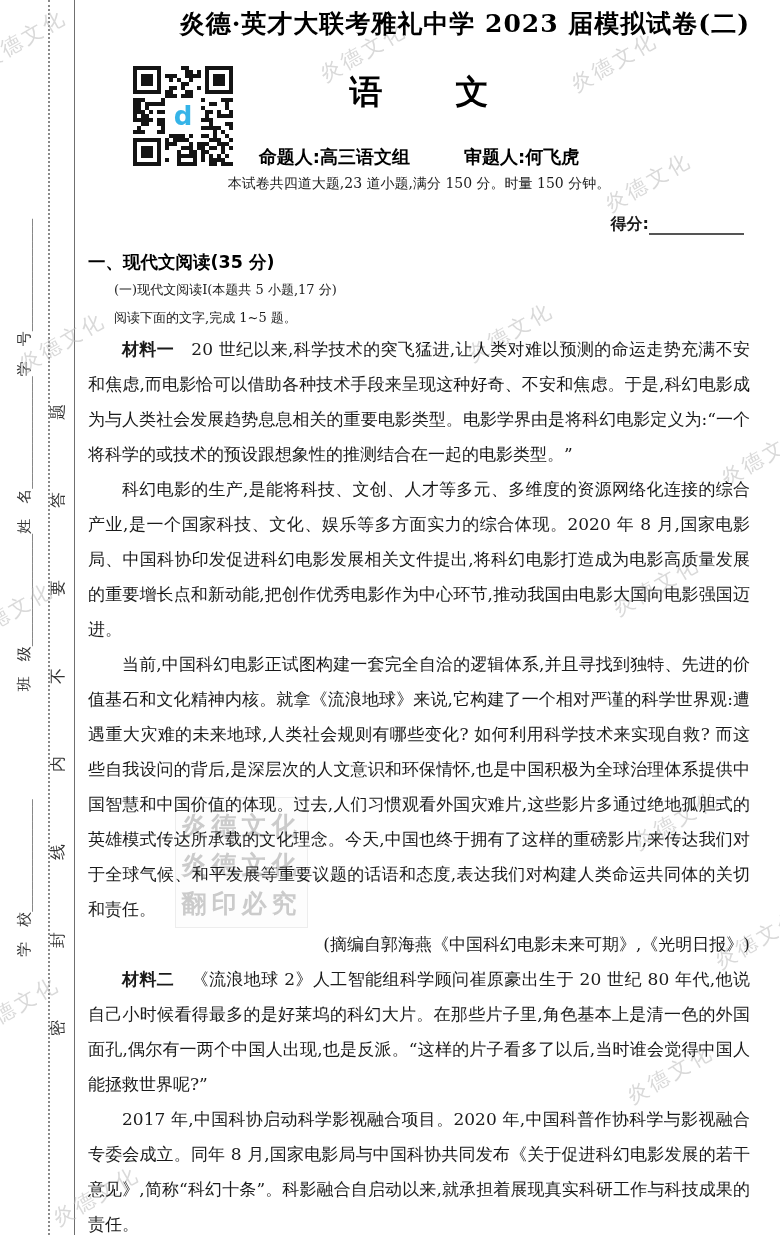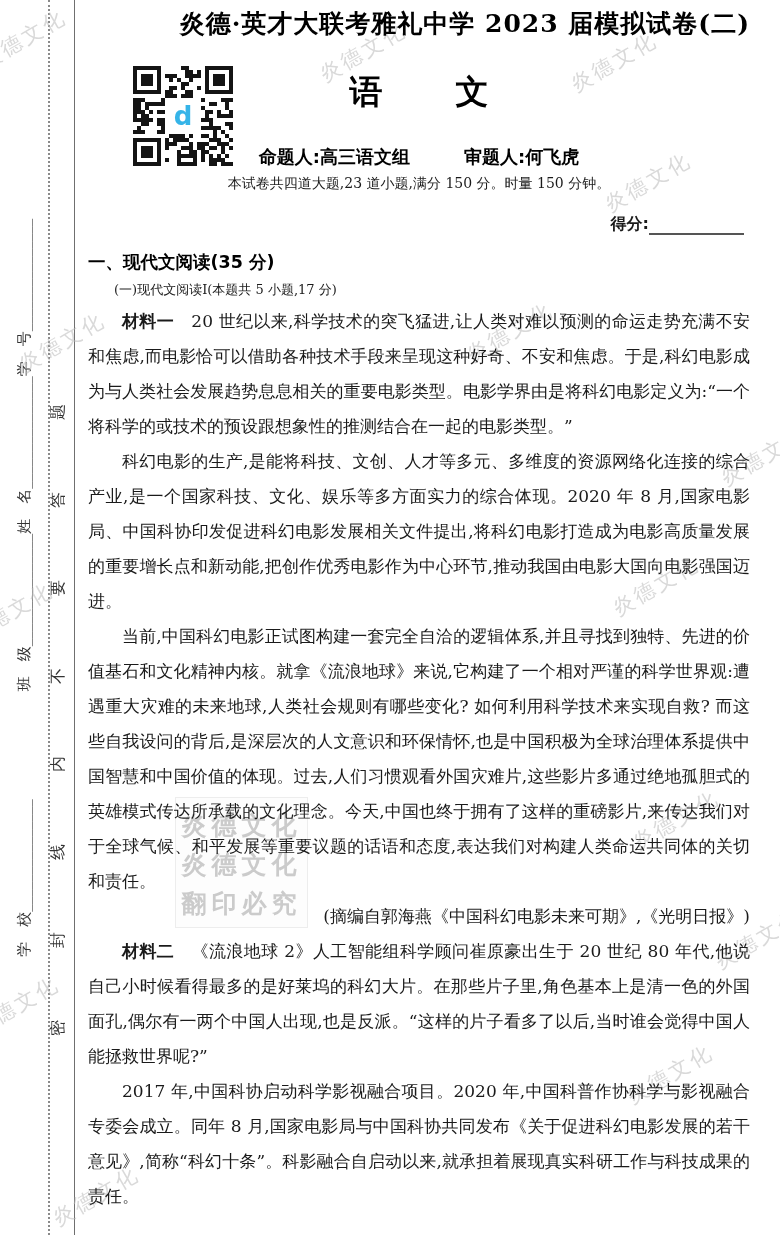--- a/index.html
+++ b/index.html
@@ -286,20 +286,21 @@
     <div class="doc-title">炎德·英才大联考雅礼中学 2023 届模拟试卷(二)</div>
     <div class="subject">语　文</div>
     <div class="setter">命题人:高三语文组　　　审题人:何飞虎</div>
     <div class="info">本试卷共四道大题,23 道小题,满分 150 分。时量 150 分钟。</div>
     <div class="score-row">
       <span>得分:</span><span class="score-blank"></span>
     </div>
 
     <div class="sec-heading">一、现代文阅读(35 分)</div>
     <div class="sub-heading">(一)现代文阅读Ⅰ(本题共 5 小题,17 分)</div>
+    <div class="instruction">阅读下面的文字,完成 1~5 题。</div>
 
     <p class="para"><span class="mat-label">材料一　</span><span>20 世纪以来,科学技术的突飞猛进,让人类对难以预测的命运走势充满不安和焦虑,而电影恰可以借助各种技术手段来呈现这种好奇、不安和焦虑。于是,科幻电影成为与人类社会发展趋势息息相关的重要电影类型。电影学界由是将科幻电影定义为:“一个将科学的或技术的预设跟想象性的推测结合在一起的电影类型。”</span></p>
     <p class="para">科幻电影的生产,是能将科技、文创、人才等多元、多维度的资源网络化连接的综合产业,是一个国家科技、文化、娱乐等多方面实力的综合体现。2020 年 8 月,国家电影局、中国科协印发促进科幻电影发展相关文件提出,将科幻电影打造成为电影高质量发展的重要增长点和新动能,把创作优秀电影作为中心环节,推动我国由电影大国向电影强国迈进。</p>
     <p class="para">当前,中国科幻电影正试图构建一套完全自洽的逻辑体系,并且寻找到独特、先进的价值基石和文化精神内核。就拿《流浪地球》来说,它构建了一个相对严谨的科学世界观:遭遇重大灾难的未来地球,人类社会规则有哪些变化? 如何利用科学技术来实现自救? 而这些自我设问的背后,是深层次的人文意识和环保情怀,也是中国积极为全球治理体系提供中国智慧和中国价值的体现。过去,人们习惯观看外国灾难片,这些影片多通过绝地孤胆式的英雄模式传达所承载的文化理念。今天,中国也终于拥有了这样的重磅影片,来传达我们对于全球气候、和平发展等重要议题的话语和态度,表达我们对构建人类命运共同体的关切和责任。</p>
     <p class="attribution">(摘编自郭海燕《中国科幻电影未来可期》,《光明日报》)</p>
 
     <p class="para"><span class="mat-label">材料二　</span><span>《流浪地球 2》人工智能组科学顾问崔原豪出生于 20 世纪 80 年代,他说自己小时候看得最多的是好莱坞的科幻大片。在那些片子里,角色基本上是清一色的外国面孔,偶尔有一两个中国人出现,也是反派。“这样的片子看多了以后,当时谁会觉得中国人能拯救世界呢?”</span></p>
     <p class="para">2017 年,中国科协启动科学影视融合项目。2020 年,中国科普作协科学与影视融合专委会成立。同年 8 月,国家电影局与中国科协共同发布《关于促进科幻电影发展的若干意见》,简称“科幻十条”。科影融合自启动以来,就承担着展现真实科研工作与科技成果的责任。</p>
 
   </div>

